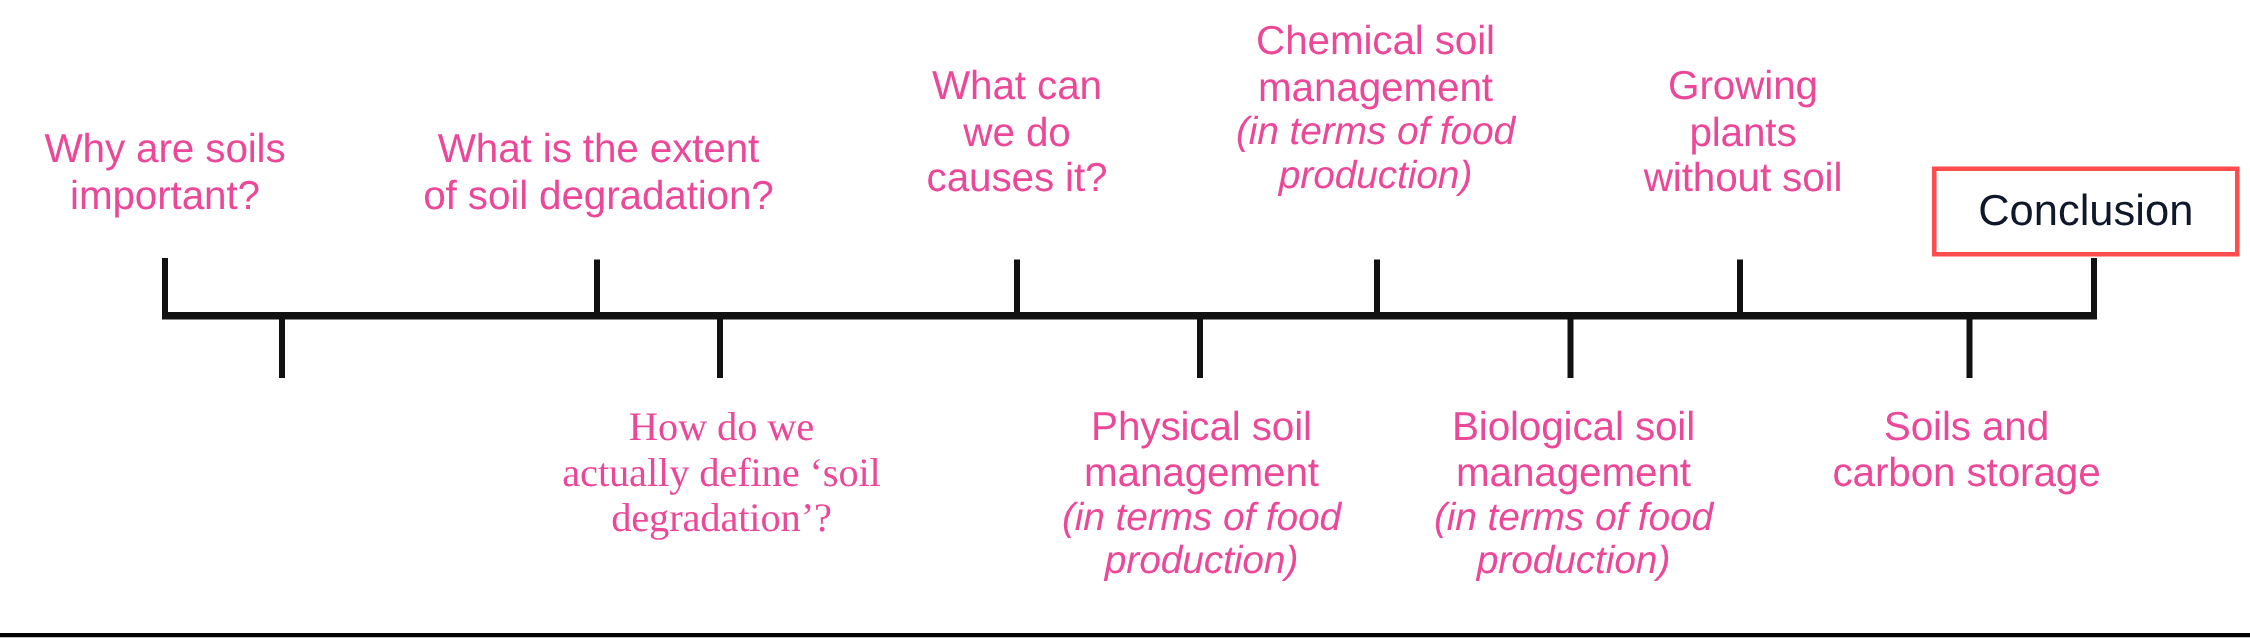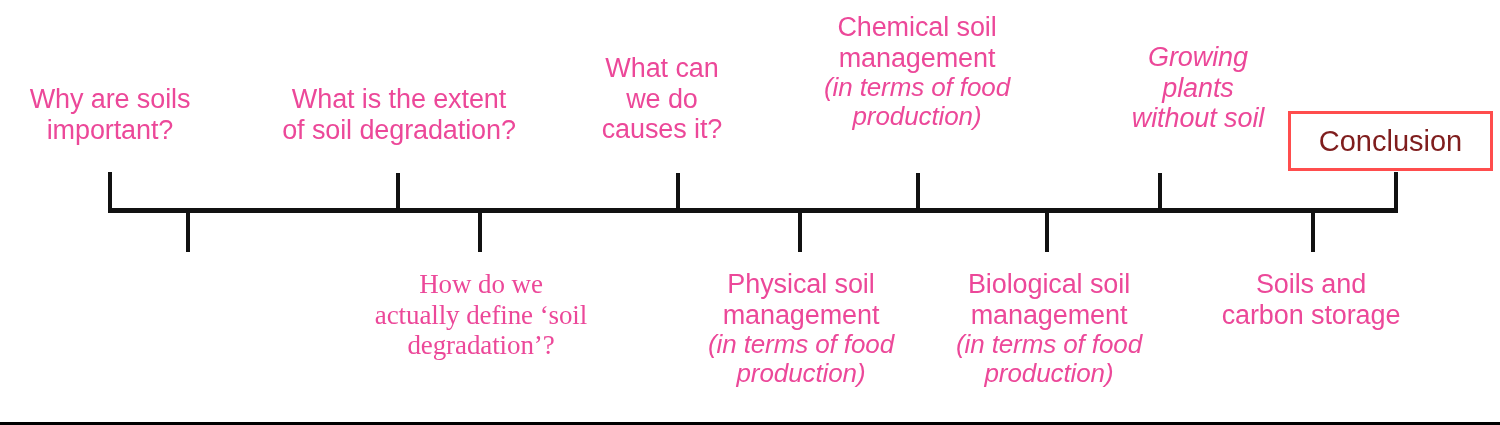--- a/index.html
+++ b/index.html
@@ -75,21 +75,21 @@
     width: 205px;
     height: 60px;
     border: 3px solid #ff4d4d;
     background: #ffffff;
     box-sizing: border-box;
     display: flex;
     align-items: center;
     justify-content: center;
   }
   .conclusion-box .conclusion-text {
-    color: #7f1d1d;
+    color: #0f172a;
     font-size: 29px;
     line-height: 1;
     white-space: nowrap;
   }
 </style>
 </head>
 <body>
 
 <div id="canvas">
 
@@ -101,35 +101,35 @@
     <span>important?</span>
   </div>
 
   <div class="tick up" style="left:396px;"></div>
   <div class="label top" style="left:250px; top:84px; width:298px;">
     <span>What is the extent</span><br>
     <span>of soil degradation?</span>
   </div>
 
   <div class="tick up" style="left:676px;"></div>
-  <div class="label top" style="left:572px; top:42px; width:180px;margin-top:11px;">
+  <div class="label top" style="left:588px; top:42px; width:180px;">
     <span>What can</span><br>
     <span>we do</span><br>
     <span>causes it?</span>
   </div>
 
   <div class="tick up" style="left:916px;"></div>
   <div class="label top" style="left:808px; top:12px; width:218px;">
     <span>Chemical soil</span><br>
     <span>management</span>
     <span class="sub">(in terms of food production)</span>
   </div>
 
   <div class="tick up" style="left:1158px;"></div>
-  <div class="label top" style="left:1094px; top:42px; width:208px;font-style:italic;">
+  <div class="label top" style="left:1058px; top:42px; width:208px;">
     <span>Growing</span><br>
     <span>plants</span><br>
     <span>without soil</span>
   </div>
 
   <div class="tick up end-right" style="left:1394px;"></div>
   <div class="conclusion-box">
     <span class="conclusion-text">Conclusion</span>
   </div>
 

